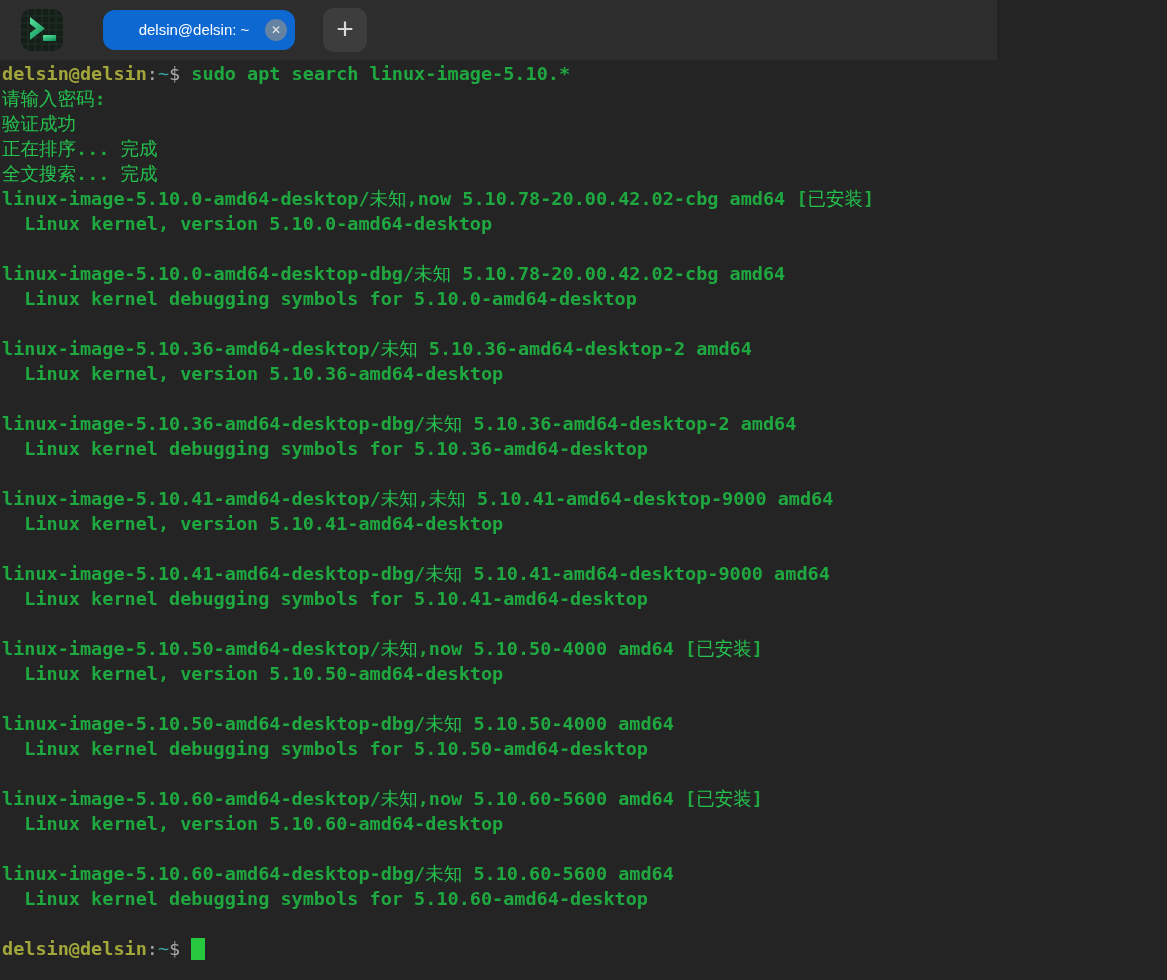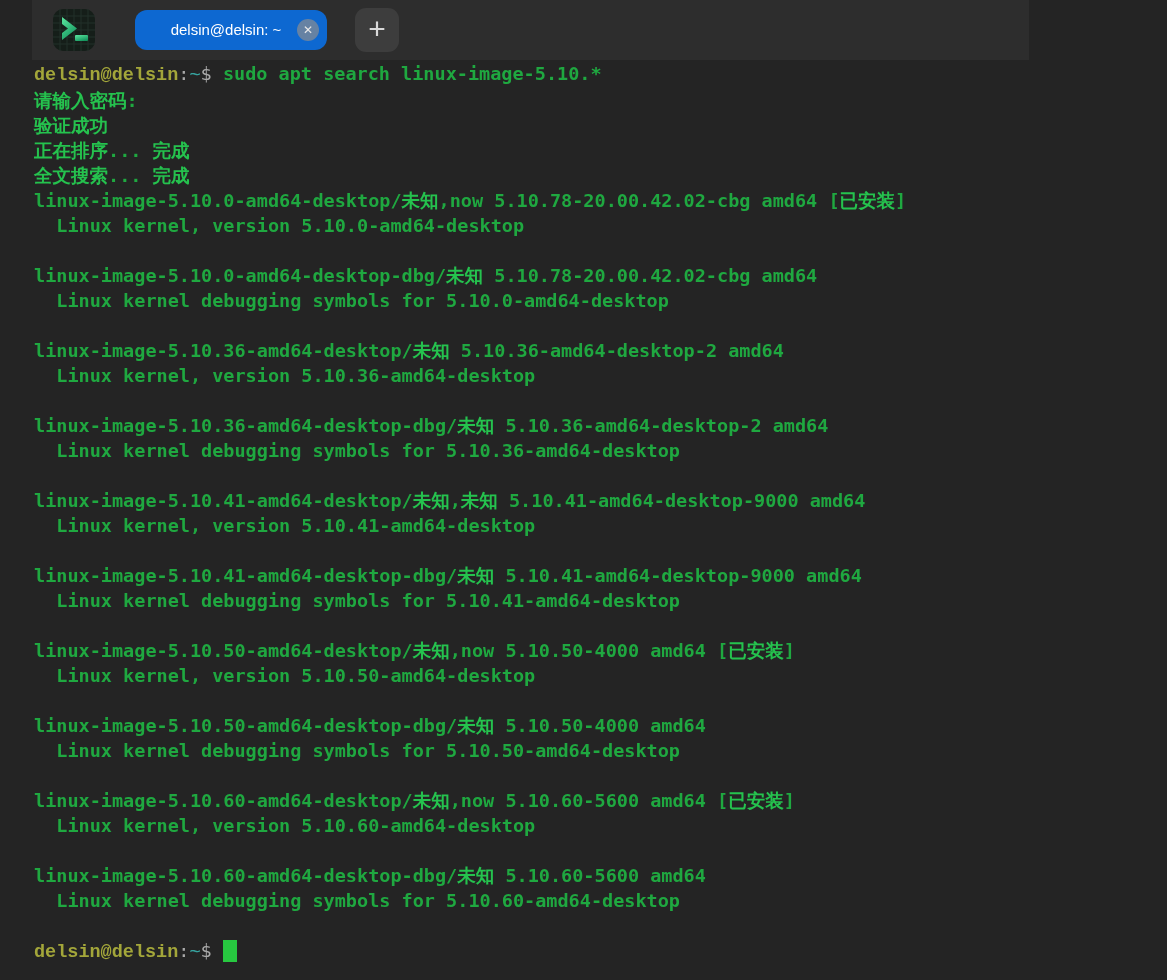--- a/index.html
+++ b/index.html
@@ -1,19 +1,19 @@
 <!DOCTYPE html>
 <html style="--terminal-bg: #242424; --topbar-bg: #2d2d2d; --tab-bg: #0d68d1; --tab-text: #ffffff; --newtab-bg: #3d3d3d; --text-green: #1fa840; --text-green-bright: #25c24e; --prompt-user: #a3a63a; --prompt-path: #36a39f; --prompt-symbol: #a9a9a9; --cursor-green: #27c840; --icon-green: #3ddc84;"><head>
 <meta charset="utf-8">
 <style>
   * { margin:0; padding:0; box-sizing:border-box; }
   html,body { width:1167px; height:980px; overflow:hidden; }
   body { font-family:"DejaVu Sans Mono", monospace; background:var(--terminal-bg,#242424); }
 
-  .window { position:relative; width:997px; height:980px; background:var(--terminal-bg,#242424);margin-left:32px; }
+  .window { position:relative; width:997px; height:980px; background:var(--terminal-bg,#242424); }
 
   
   .topbar {
     position:absolute; top:0; left:0; width:100%; height:60px;
     background:var(--topbar-bg,#2d2d2d);
     display:flex; align-items:center;
   }
   .app-icon {
     width:44px; height:44px; margin-left:20px; flex:0 0 auto;
   }
@@ -49,25 +49,25 @@
 
   
   .terminal {
     position:absolute; top:60px; left:0; right:0; bottom:0;
     background:var(--terminal-bg,#242424);
     padding:1px 0 0 2px;
     font-size:18.5px; line-height:25px;
     white-space:pre; overflow:hidden;
   }
   .line { min-height:25px; }
-  .seg-u { color:var(--prompt-user,#a3a63a); font-weight:bold;font-family:Liberation Mono, monospace; }
+  .seg-u { color:var(--prompt-user,#a3a63a); font-weight:bold; }
   .seg-g { color:var(--prompt-symbol,#a9a9a9); }
   .seg-t { color:var(--prompt-path,#36a39f); }
   .seg-o { color:var(--text-green,#1fa840);font-weight:bold; }
-  .seg-b { color:var(--text-green-bright,#25c24e); font-weight:bold; }
+  .seg-b { color:var(--text-green-bright,#25c24e); font-weight:normal; }
   .seg-cur {
     display:inline-block; width:14px; height:22px;
     background:var(--cursor-green,#27c840);
     vertical-align:middle; margin-top:-3px;
   }
 </style>
 </head>
 <body>
 
 <div class="window">

